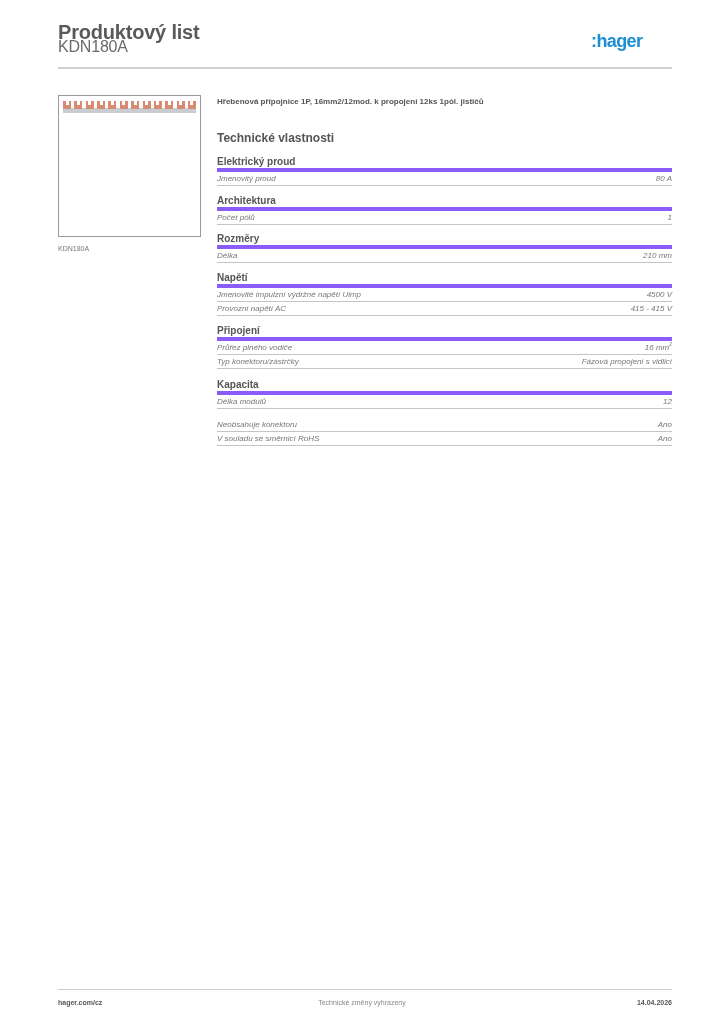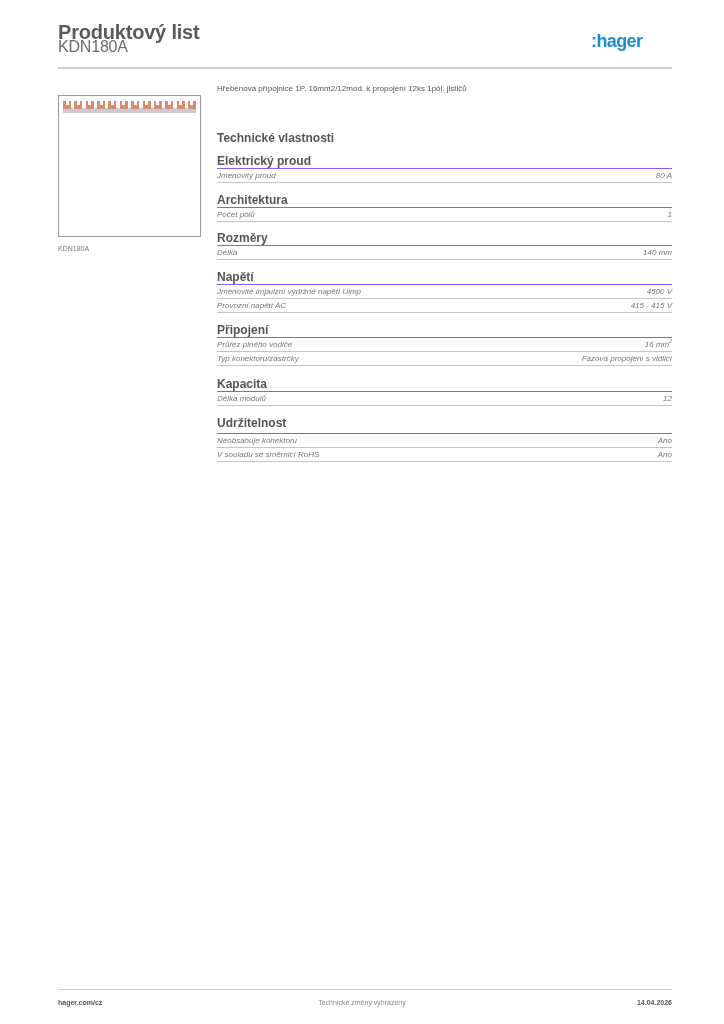--- a/index.html
+++ b/index.html
@@ -14,25 +14,25 @@
 
     .product-image { position: absolute; left: 58px; top: 95px; width: 143px; height: 142px; border: 1px solid #9a9a9a; box-sizing: border-box; background: #fff; }
     .busbar { position: absolute; left: 4px; top: 5px; width: 133px; height: 12px; }
     .busbar-rail { position: absolute; left: 0; top: 7px; width: 133px; height: 5px; background: #c9ccd0; }
     .busbar-teeth { position: absolute; left: 0; top: 0; width: 133px; height: 8px; display: flex; justify-content: space-between; }
     .tooth { width: 8px; height: 8px; background: #d98a73; position: relative; }
     .tooth::after { content: ""; position: absolute; left: 2.5px; top: 0; width: 3px; height: 4px; background: #fff; }
     .image-caption { position: absolute; left: 58px; top: 245px; font-size: 7px; color: #777; }
 
     .content { position: absolute; left: 217px; top: 0; width: 455px; }
-    .description { position: absolute; left: 0; top: 84px; font-size: 8px; font-weight: normal; color: #555; white-space: nowrap; }
+    .description { position: absolute; left: 0; top: 97px; font-size: 8px; font-weight: bold; color: #555; white-space: nowrap; }
     .tech-heading { position: absolute; left: 0; top: 131px; font-size: 12px; font-weight: bold; color: #555; }
 
     .section { position: absolute; left: 0; width: 455px; }
-    .section-title { font-size: 12px; font-weight: bold; color: #555; height: 11px; line-height: 11px; border-bottom: 1px solid #8b5cf6; padding-bottom: 1px; }
+    .section-title { font-size: 10px; font-weight: bold; color: #555; height: 11px; line-height: 11px; border-bottom: 4px solid #8b5cf6; padding-bottom: 1px; }
     .row { display: flex; justify-content: space-between; font-size: 8px; color: #777; height: 13px; line-height: 13px; border-bottom: 1px solid #c4c4c4; font-style: italic; }
     .row .val { text-align: right; }
     .row .val sup { font-size: 5px; vertical-align: top; line-height: 7px; }
 
     .footer-rule { position: absolute; left: 58px; top: 989px; width: 614px; height: 1px; background: #cfcfcf; }
     .footer-left { position: absolute; left: 58px; top: 999px; font-size: 7px; font-weight: bold; color: #555; }
     .footer-center { position: absolute; left: 0; width: 724px; text-align: center; top: 999px; font-size: 7px; color: #888; }
     .footer-right { position: absolute; right: 52px; top: 999px; font-size: 7px; font-weight: bold; color: #555; }
   </style>
 </head>
@@ -81,21 +81,21 @@
     <div class="row">
       <span>Počet pólů</span>
       <span class="val">1</span>
     </div>
   </div>
 
   <div class="section" style="top:233px">
     <div class="section-title">Rozměry</div>
     <div class="row">
       <span>Délka</span>
-      <span class="val">140 mm</span>
+      <span class="val">210 mm</span>
     </div>
   </div>
 
   <div class="section" style="top:272px">
     <div class="section-title">Napětí</div>
     <div class="row">
       <span>Jmenovité impulzní výdržné napětí Uimp</span>
       <span class="val">4500 V</span>
     </div>
     <div class="row">
@@ -118,21 +118,20 @@
 
   <div class="section" style="top:379px">
     <div class="section-title">Kapacita</div>
     <div class="row">
       <span>Délka modulů</span>
       <span class="val">12</span>
     </div>
   </div>
 
   <div class="section" style="top:418px">
-    <div class="section-title" style="height:14px;">Udržitelnost</div>
     <div class="row">
       <span>Neobsahuje konektoru</span>
       <span class="val">Ano</span>
     </div>
     <div class="row">
       <span>V souladu se směrnicí RoHS</span>
       <span class="val">Ano</span>
     </div>
   </div>
 </div>

